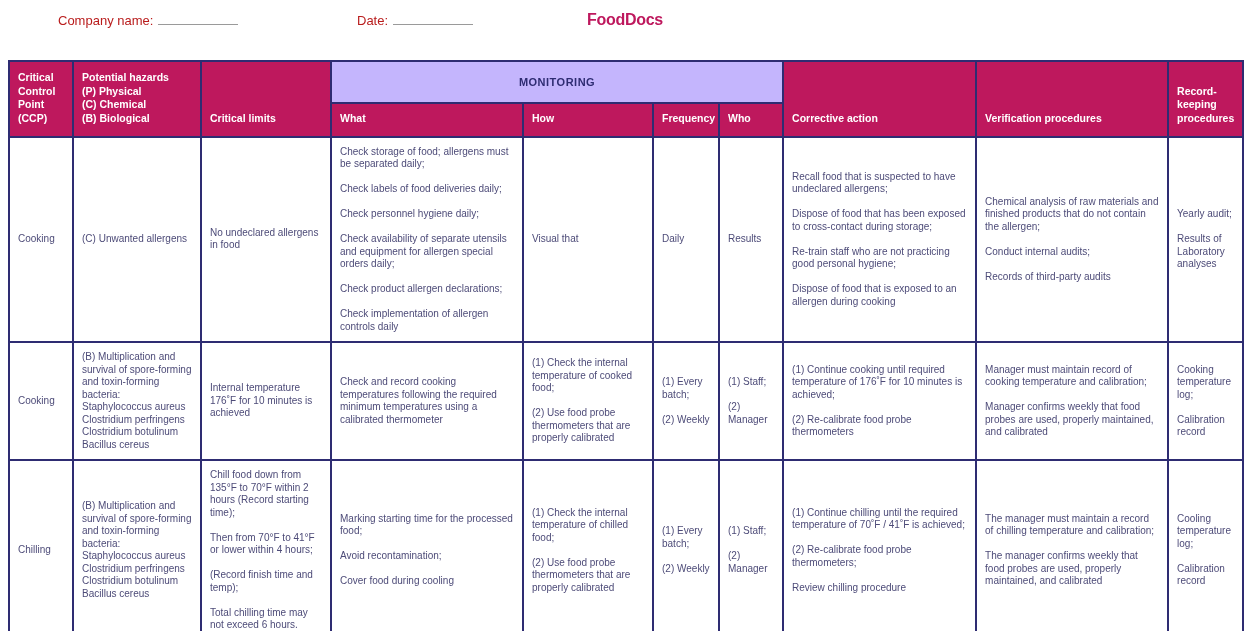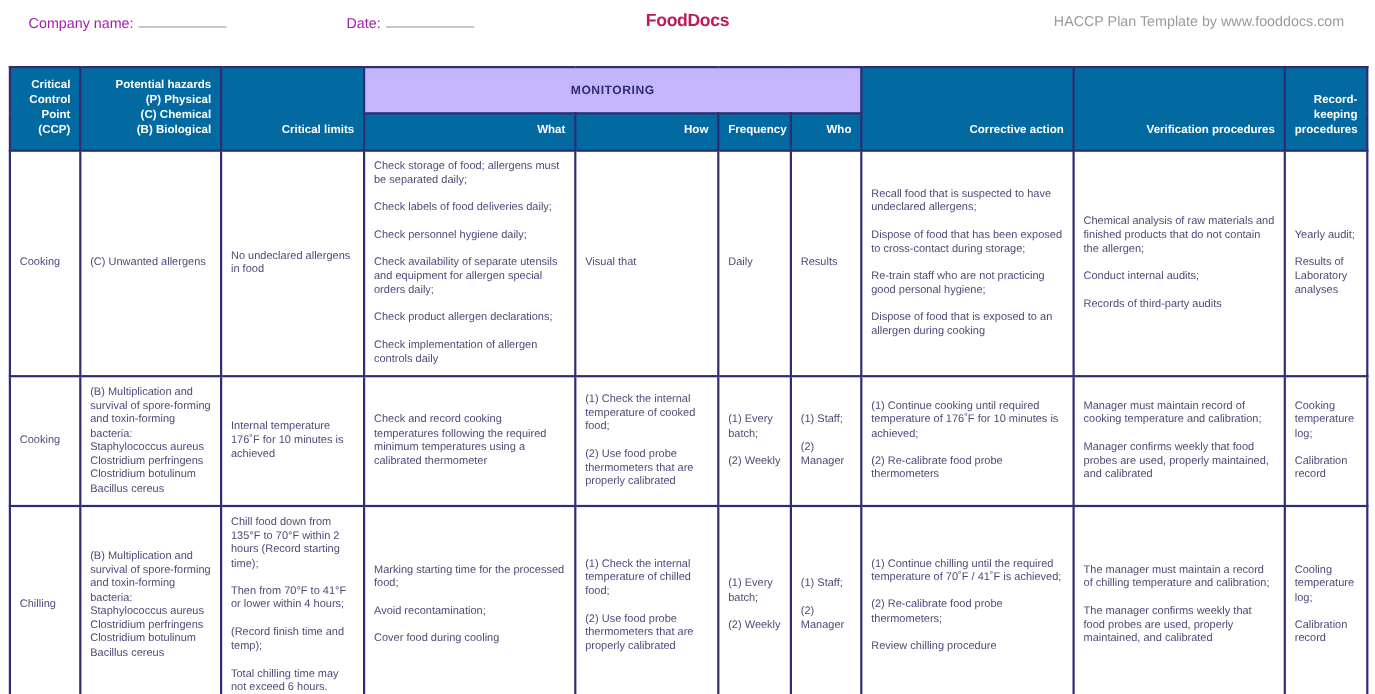--- a/index.html
+++ b/index.html
@@ -7,24 +7,24 @@
   body {
     width: 1250px; height: 631px;
     font-family: "Liberation Sans", "DejaVu Sans", sans-serif;
     position: relative;
     overflow: hidden;
   }
   
   .topbar { position: relative; height: 52px; }
   .top-label {
     position: absolute; top: 12px;
-    font-size: 13px; color: #a21caf;
+    font-size: 13px; color: #b91c1c; margin-left: 32px;
   }
   .company { left: 26px; }
-  .date { left: 315px; }
+  .date { left: 325px; }
   .blank-line {
     display: inline-block;
     width: 80px; height: 13px;
     border-bottom: 1.5px solid #9a9a9a;
     margin-left: 5px;
     vertical-align: baseline;
   }
   .logo {
     position: absolute; top: 11px; left: 50%;
     transform: translateX(-50%);
@@ -38,23 +38,23 @@
   
   .table-wrap { position: absolute; left: 8px; top: 60px; width: 1234px; }
   table {
     border-collapse: collapse;
     table-layout: fixed;
     width: 1234px;
     color: #4d4b78;
   }
   th, td { border: 2px solid #2e2c72; }
   th {
-    background: #0369a1; color: #ffffff;
+    background: #be185d; color: #ffffff;
     font-size: 10.5px; font-weight: bold;
-    text-align: right; vertical-align: bottom;
+    text-align: left; vertical-align: bottom;
     padding: 8px 8px 10px 8px;
     white-space: pre-line; line-height: 1.3;
   }
   th.monitoring {
     background: #c4b5fd; color: #2e2c72;
     text-align: center; vertical-align: middle;
     font-size: 11px; letter-spacing: 0.5px;
     height: 42px; padding: 8px;
   }
   td {
@@ -73,21 +73,20 @@
 <body>
 
 <div class="topbar">
   <div class="top-label company">
     <span>Company name:</span><span class="blank-line"></span>
   </div>
   <div class="top-label date">
     <span>Date:</span><span class="blank-line"></span>
   </div>
   <div class="logo">FoodDocs</div>
-  <div class="credit">HACCP Plan Template by www.fooddocs.com</div>
 </div>
 
 <div class="table-wrap">
   <table>
     <colgroup>
       <col style="width:64px">
         <col style="width:128px">
         <col style="width:130px">
       <col style="width:192px">
         <col style="width:130px">

